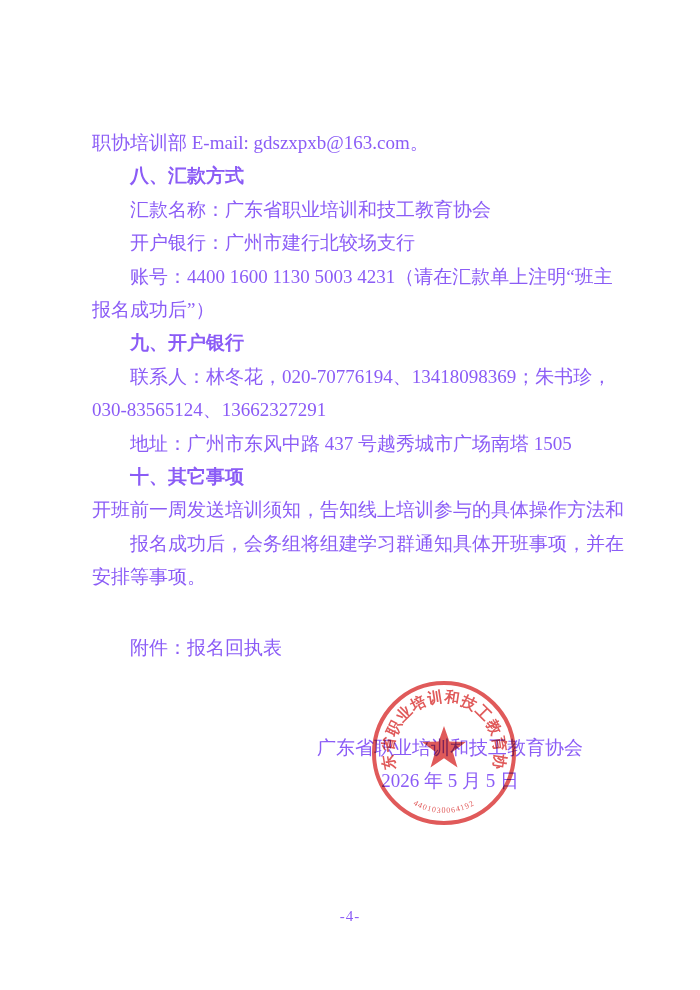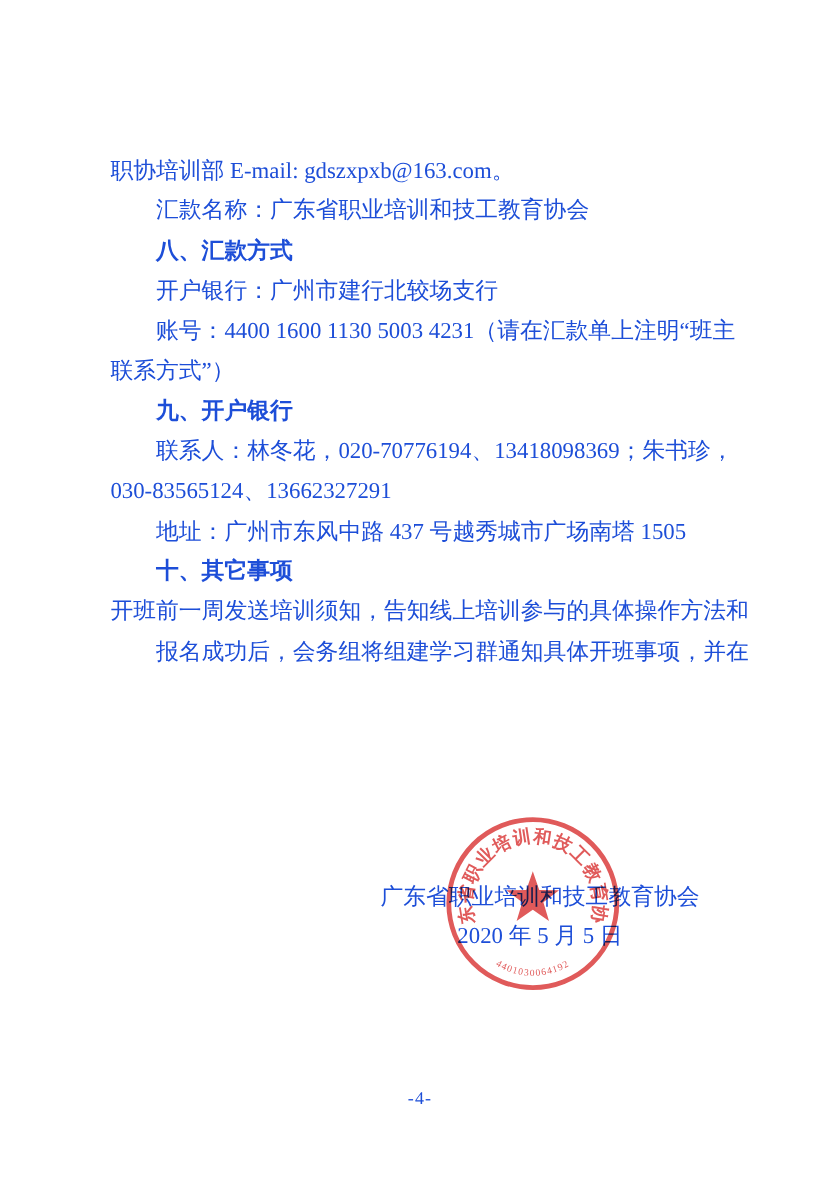--- a/index.html
+++ b/index.html
@@ -1,20 +1,20 @@
 <!DOCTYPE html>
 <html><head>
 <meta charset="utf-8">
 <style>
   html,body { margin:0; padding:0; background:#ffffff; }
   .page {
     position:relative;
     width:700px; height:990px;
     background:#ffffff;
-    color:#1d4ed8;
+    color:#8b5cf6;
     font-family:"Liberation Serif","DejaVu Serif",serif;
     overflow:hidden;
   }
   .content {
     position:absolute;
     left:92px; top:126px; width:520px;
     font-size:19px;
   }
   .line {
     line-height:33.4px;
@@ -56,47 +56,49 @@
     letter-spacing:1px;
   }
 </style>
 </head>
 <body>
 
 <div class="page">
 
   <div class="content">
     <div class="line">职协培训部 E-mail: gdszxpxb@163.com。</div>
+    <div class="line indent heading">八、汇款方式</div>
     <div class="line indent">汇款名称：广东省职业培训和技工教育协会</div>
-    <div class="line indent heading">八、汇款方式</div>
     <div class="line indent">开户银行：广州市建行北较场支行</div>
     <div class="line indent">账号：4400 1600 1130 5003 4231（请在汇款单上注明“班主</div>
-    <div class="line">联系方式”）</div>
+    <div class="line">报名成功后”）</div>
     <div class="line indent heading">九、开户银行</div>
     <div class="line indent">联系人：林冬花，020-70776194、13418098369；朱书珍，</div>
     <div class="line">030-83565124、13662327291</div>
     <div class="line indent">地址：广州市东风中路 437 号越秀城市广场南塔 1505</div>
     <div class="line indent heading">十、其它事项</div>
     <div class="line">开班前一周发送培训须知，告知线上培训参与的具体操作方法和</div>
     <div class="line indent">报名成功后，会务组将组建学习群通知具体开班事项，并在</div>
+    <div class="line">安排等事项。</div>
+    <div class="line indent attachment">附件：报名回执表</div>
   </div>
 
   <svg class="seal" viewBox="0 0 176 176" xmlns="http://www.w3.org/2000/svg">
     <circle cx="88" cy="88" r="70" fill="none" stroke-width="4" stroke="#dc4343"></circle>
     <polygon points="88,61 93.4,76.6 109.9,76.9 96.8,86.8 101.5,102.6 88,93.2 74.5,102.6 79.2,86.8 66.1,76.9 82.6,76.6" fill="#dc4343"></polygon>
     <path id="sealTextArc" d="M 41.8 109.6 A 51 51 0 1 1 134.2 109.6" fill="none"></path>
     <path id="sealCodeArc" d="M 49.4 134 A 60 60 0 0 0 126.6 134" fill="none"></path>
     <text class="ring-text" text-anchor="middle" fill="#dc4343">
       <textPath href="#sealTextArc" startOffset="50%">广东省职业培训和技工教育协会</textPath>
     </text>
     <text class="code-text" text-anchor="middle" fill="#dc4343">
       <textPath href="#sealCodeArc" startOffset="50%">4401030064192</textPath>
     </text>
   </svg>
 
   <div class="signature">
     <div class="sig-line">广东省职业培训和技工教育协会</div>
-    <div class="sig-line">2020 年 5 月 5 日</div>
+    <div class="sig-line">2026 年 5 月 5 日</div>
   </div>
 
   <div class="page-number">-4-</div>
 
 </div>
 
 </body></html>

